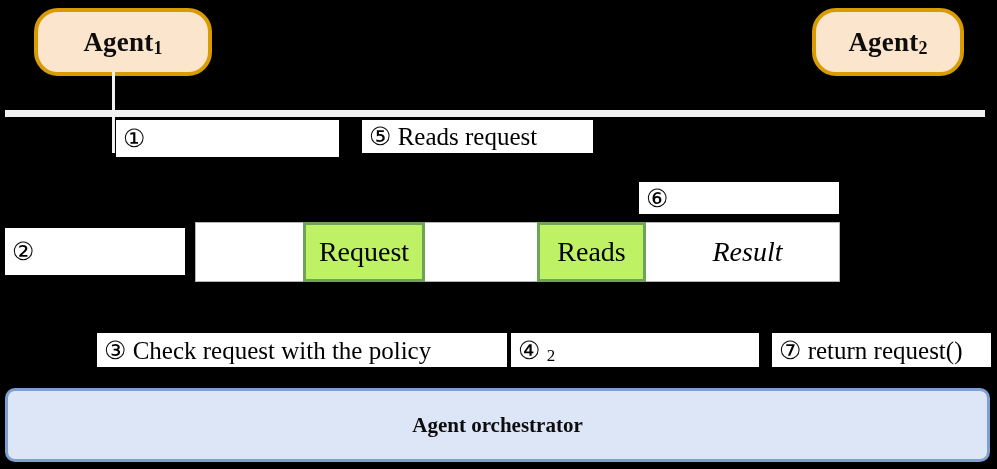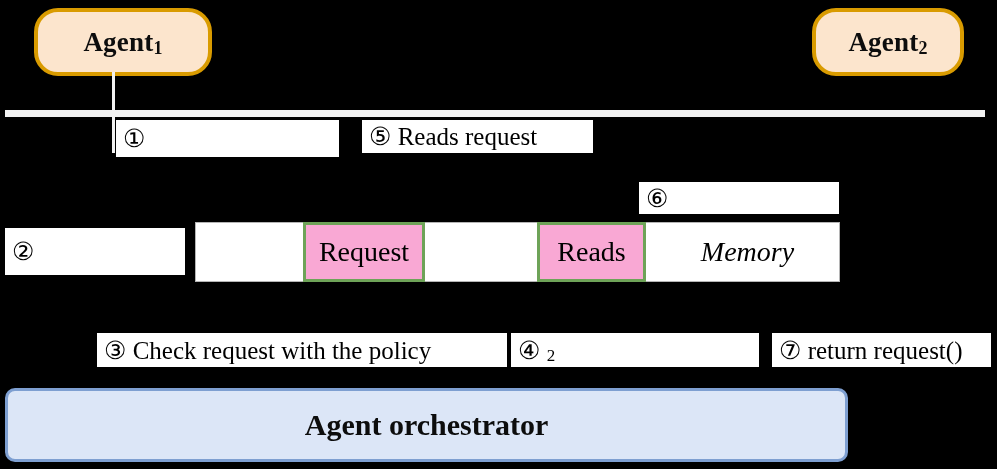--- a/index.html
+++ b/index.html
@@ -110,49 +110,49 @@
     display: flex;
     align-items: center;
     justify-content: center;
     color: #000000;
     font-style: italic;
     font-size: 28px;
   }
 
   .mem-cell {
     position: absolute;
-    background: #f9a8d4;
+    background: #bef264;
     border: 3px solid #6ea358;
     box-sizing: border-box;
     display: flex;
     align-items: center;
     justify-content: center;
     color: #000000;
     font-size: 28px;
   }
   #cell-request { left: 303px; top: 222px; width: 122px; height: 60px; }
   #cell-result  { left: 537px; top: 222px; width: 109px; height: 60px; }
 
   
   #orchestrator {
     position: absolute;
     left: 5px;
     top: 388px;
-    width: 843px;
+    width: 985px;
     height: 74px;
     background: #dce6f7;
     border: 3px solid #7e9fd1;
     border-radius: 10px;
     box-sizing: border-box;
     display: flex;
     align-items: center;
     justify-content: center;
     color: #0d0d0d;
     font-weight: bold;
-    font-size: 30px;
+    font-size: 21px;
   }
 </style>
 </head>
 <body>
 
 <div id="canvas">
 
   <div id="agent1" class="agent-box">
     <span>Agent</span>
       <span class="sub">1</span>
@@ -183,21 +183,21 @@
     <span>②</span>&nbsp;
   </div>
 
   <div id="memory-bar"></div>
   <div id="cell-request" class="mem-cell">
     <span>Request</span>
   </div>
   <div id="cell-result" class="mem-cell">
     <span>Reads</span>
   </div>
-  <div id="memory-label">Memory</div>
+  <div id="memory-label">Result</div>
 
   <div id="chip-3" class="chip">
     <span>③</span>&nbsp;<span>Check request with the policy</span>
   </div>
 
   <div id="chip-4" class="chip">
     <span>④</span>&nbsp;<span class="sub">2</span>
   </div>
 
   <div id="chip-7" class="chip">

